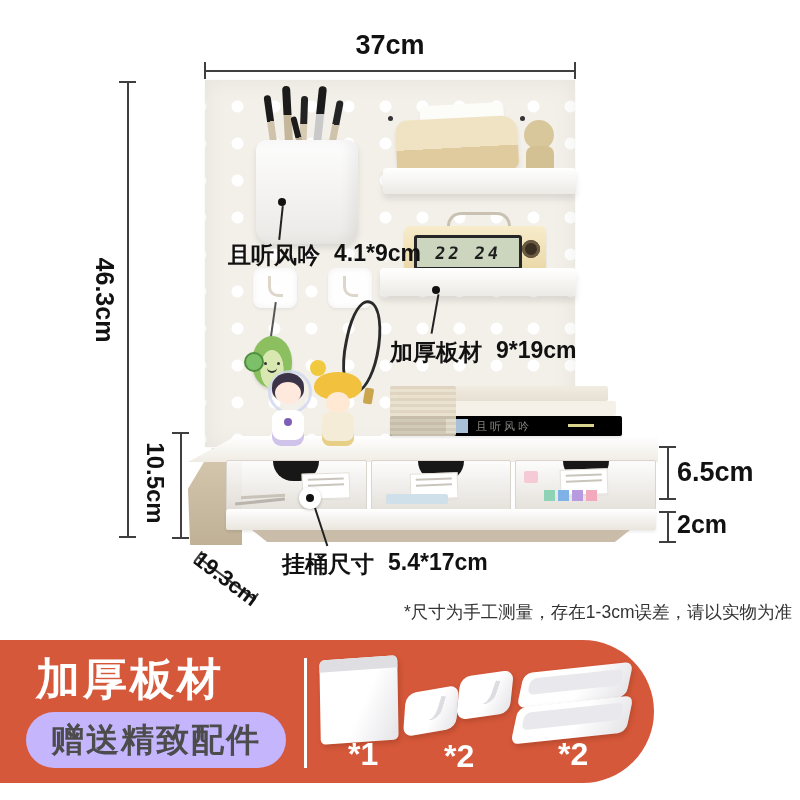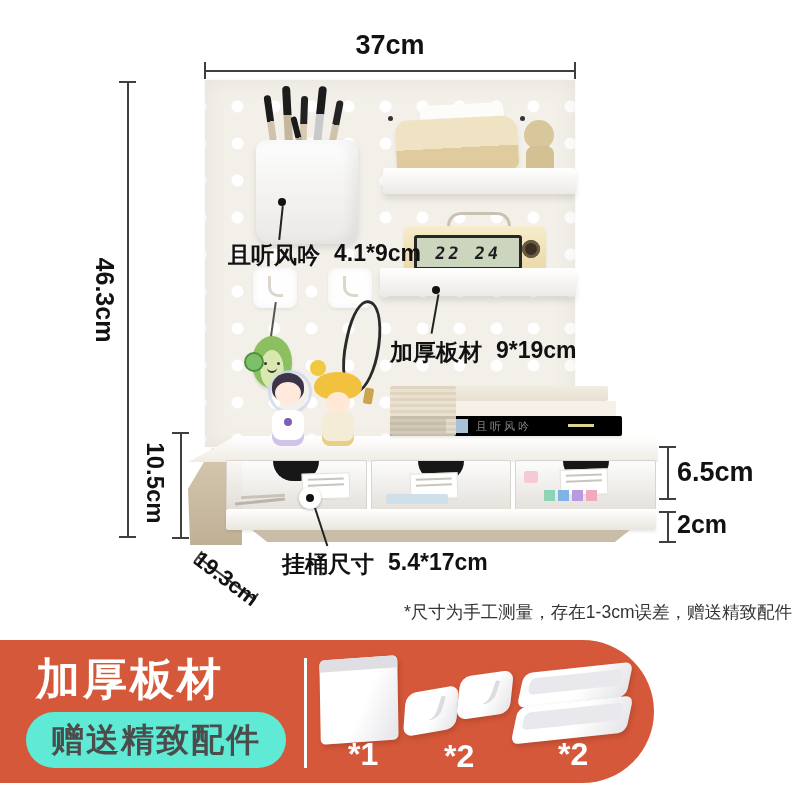--- a/index.html
+++ b/index.html
@@ -22,21 +22,21 @@
   .ldot{width:8px;height:8px;background:#111;border-radius:50%;}
   
   .drawer{position:relative;flex:1;background:linear-gradient(180deg,rgba(252,252,252,.92),rgba(228,224,218,.95));
           border:1px solid #d9d4cd;border-radius:2px;overflow:hidden;}
   .handle{position:absolute;top:0;left:50%;transform:translateX(-50%);width:46px;height:20px;
           background:#171717;border-radius:0 0 26px 26px;}
   .sticker{position:absolute;width:46px;height:24px;background:#fff;border:1px solid #e3dfd8;
            transform:rotate(-2deg);box-shadow:0 1px 1px rgba(0,0,0,.05);}
   .sticker i{display:block;height:2px;background:#c9c5bd;margin:4px 5px 0 5px;}
   
-  .pill{background:#5eead4;border-radius:30px;display:flex;align-items:center;justify-content:center;}
+  .pill{background:#c4b5fd;border-radius:30px;display:flex;align-items:center;justify-content:center;}
   .count{font-size:32px;font-weight:700;color:#fff;}
   .thumb{background:linear-gradient(115deg,#ffffff 55%,#e4e4e8);box-shadow:2px 3px 5px rgba(90,30,10,.25);}
   .brush{border-radius:4px 4px 2px 2px;}
 </style>
 </head>
 <body>
 
 <div id="canvas">
 
   <div class="abs pegboard" style="left:205px;top:80px;width:370px;height:367px;"></div>
@@ -200,21 +200,21 @@
   </div>
 
   <div class="abs" style="left:299px;top:487px;width:22px;height:22px;background:#fff;border-radius:50%;box-shadow:0 1px 3px rgba(0,0,0,.25);"></div>
   <div class="abs ldot" style="left:306px;top:494px;"></div>
   <div class="abs leader" style="left:314px;top:508px;height:40px;transform:rotate(-18deg);transform-origin:top center;"></div>
   <div class="abs callout-label" style="left:282px;top:549px;">
     <span>挂桶尺寸</span>
     <span>5.4*17cm</span>
   </div>
 
-  <div class="abs" style="left:356px;top:600px;width:436px;text-align:right;font-size:17.5px;color:#333;">*尺寸为手工测量，存在1-3cm误差，赠送精致配件</div>
+  <div class="abs" style="left:356px;top:600px;width:436px;text-align:right;font-size:17.5px;color:#333;">*尺寸为手工测量，存在1-3cm误差，请以实物为准</div>
 
   <div class="abs" style="left:0;top:640px;width:654px;height:143px;background:#d6583a;border-radius:0 74px 74px 0;">
     <div style="position:absolute;left:36px;top:10px;font-size:44px;font-weight:800;color:#fff;letter-spacing:3px;">加厚板材</div>
     <div class="pill" style="position:absolute;left:26px;top:72px;width:260px;height:56px;">
       <span style="font-size:33px;font-weight:700;color:#4c4c4c;letter-spacing:2px;">赠送精致配件</span>
     </div>
     <div style="position:absolute;left:304px;top:18px;width:3px;height:110px;background:#fff;"></div>
 
     <div class="thumb" style="position:absolute;left:320px;top:18px;width:78px;height:84px;border-radius:5px;transform:rotate(-4deg) skewX(-3deg);">
       <div style="height:12px;background:#dfdfe3;border-radius:5px 5px 0 0;"></div>

